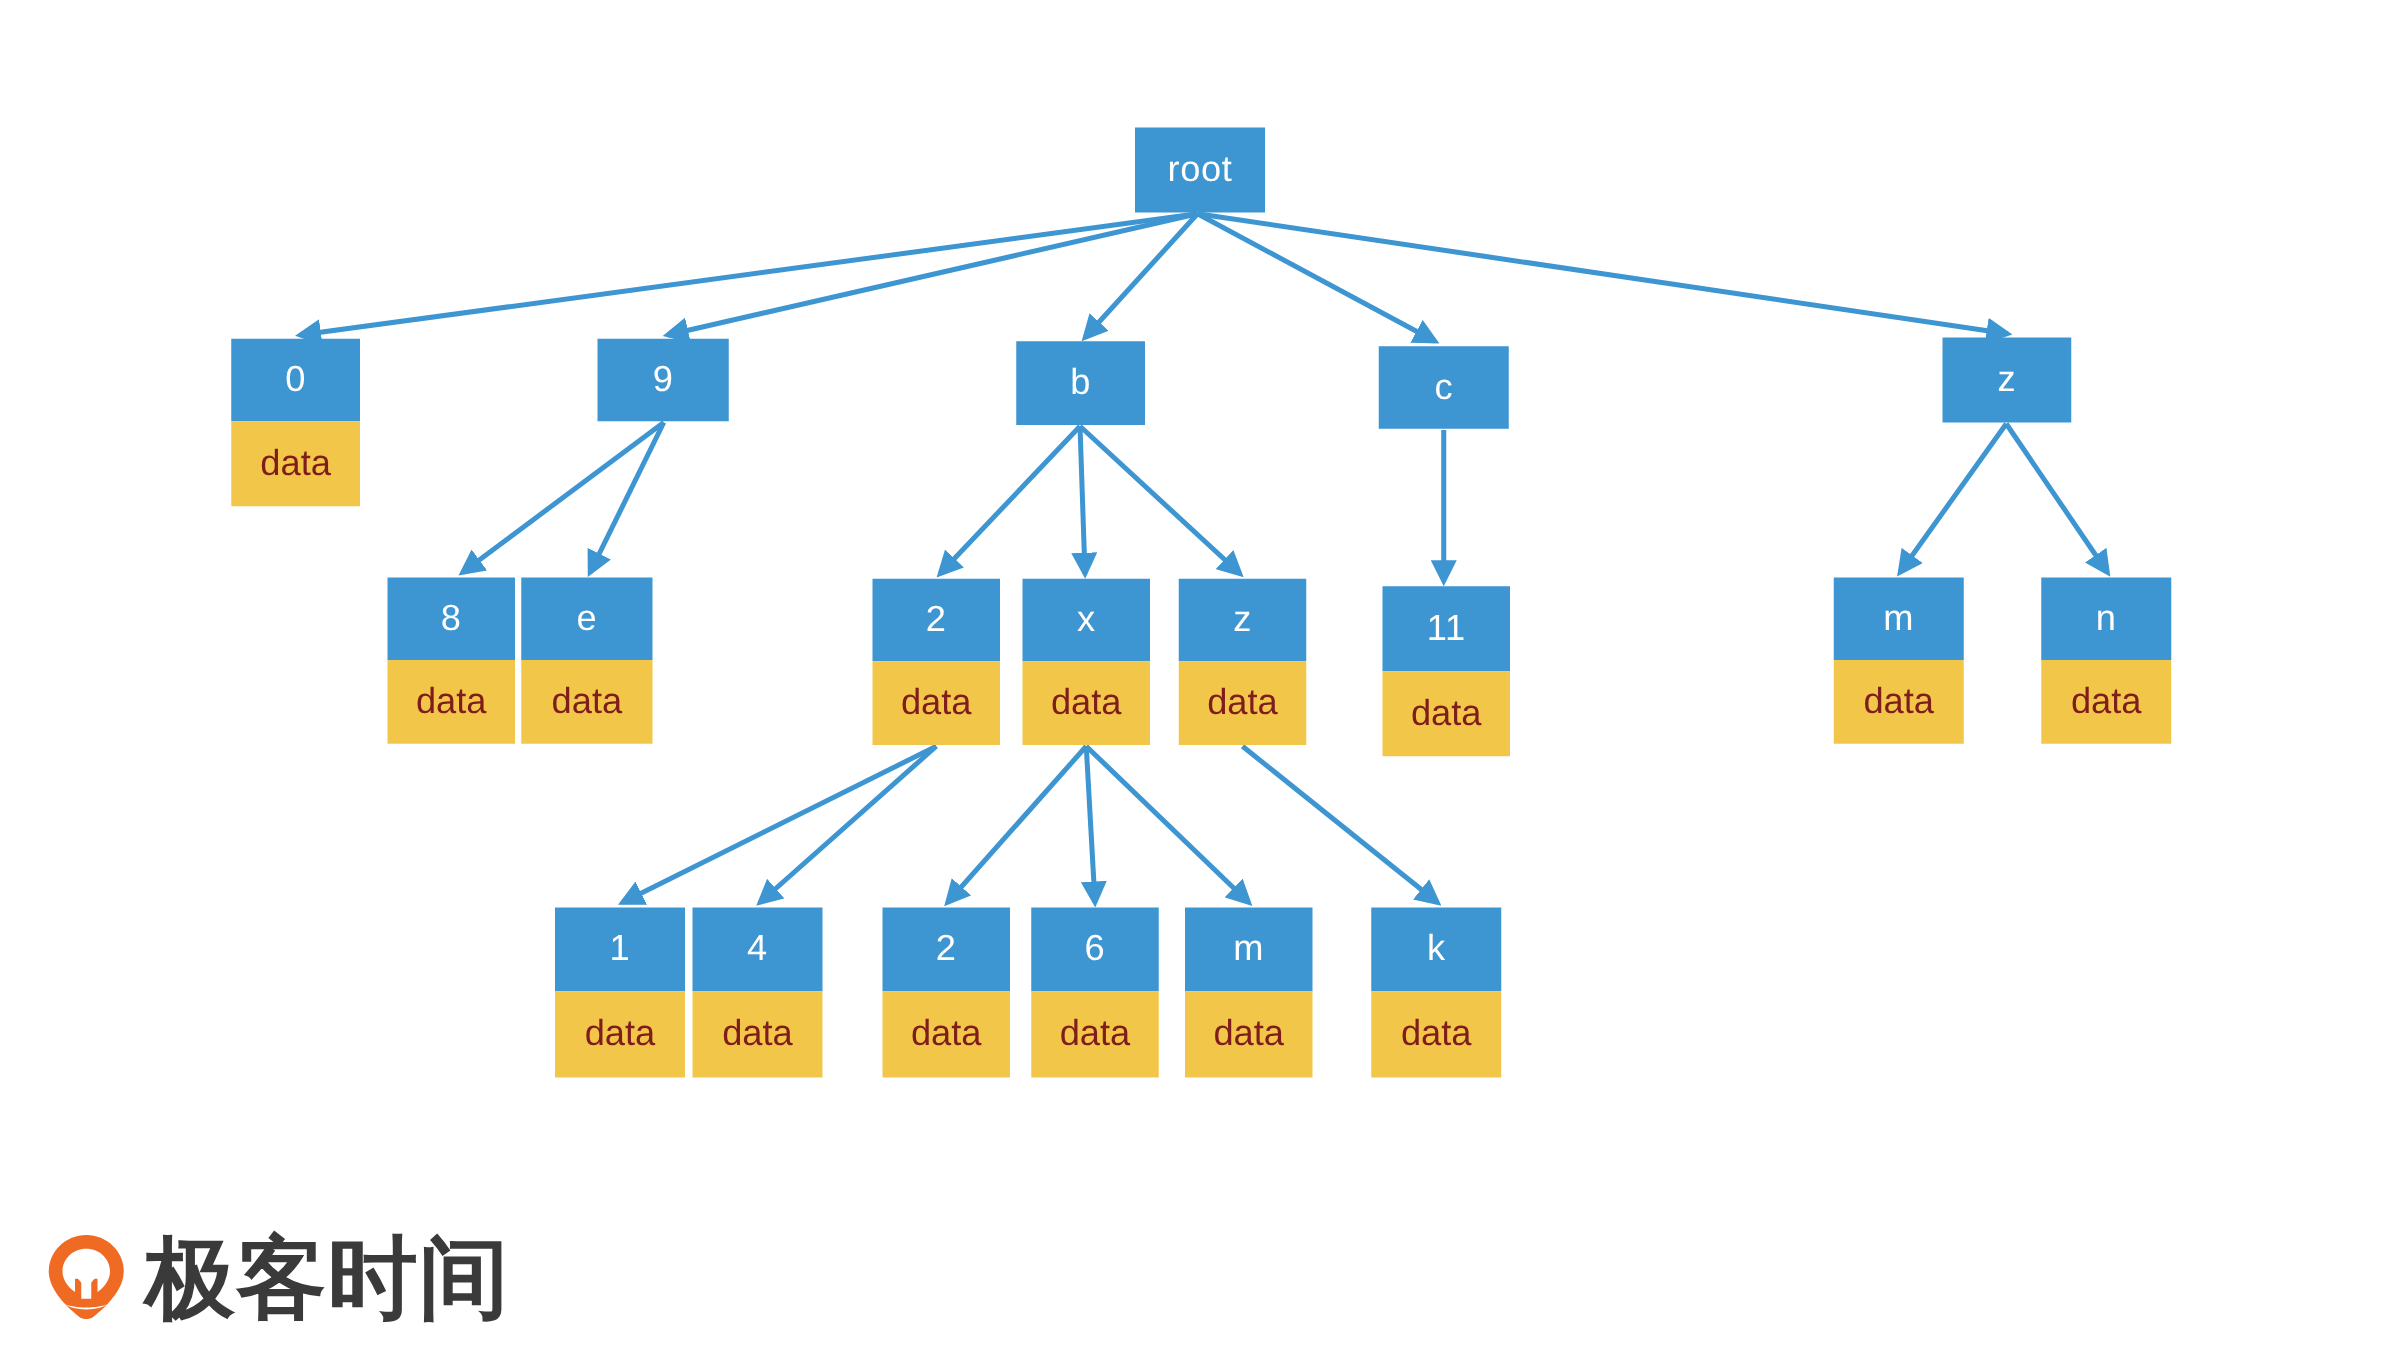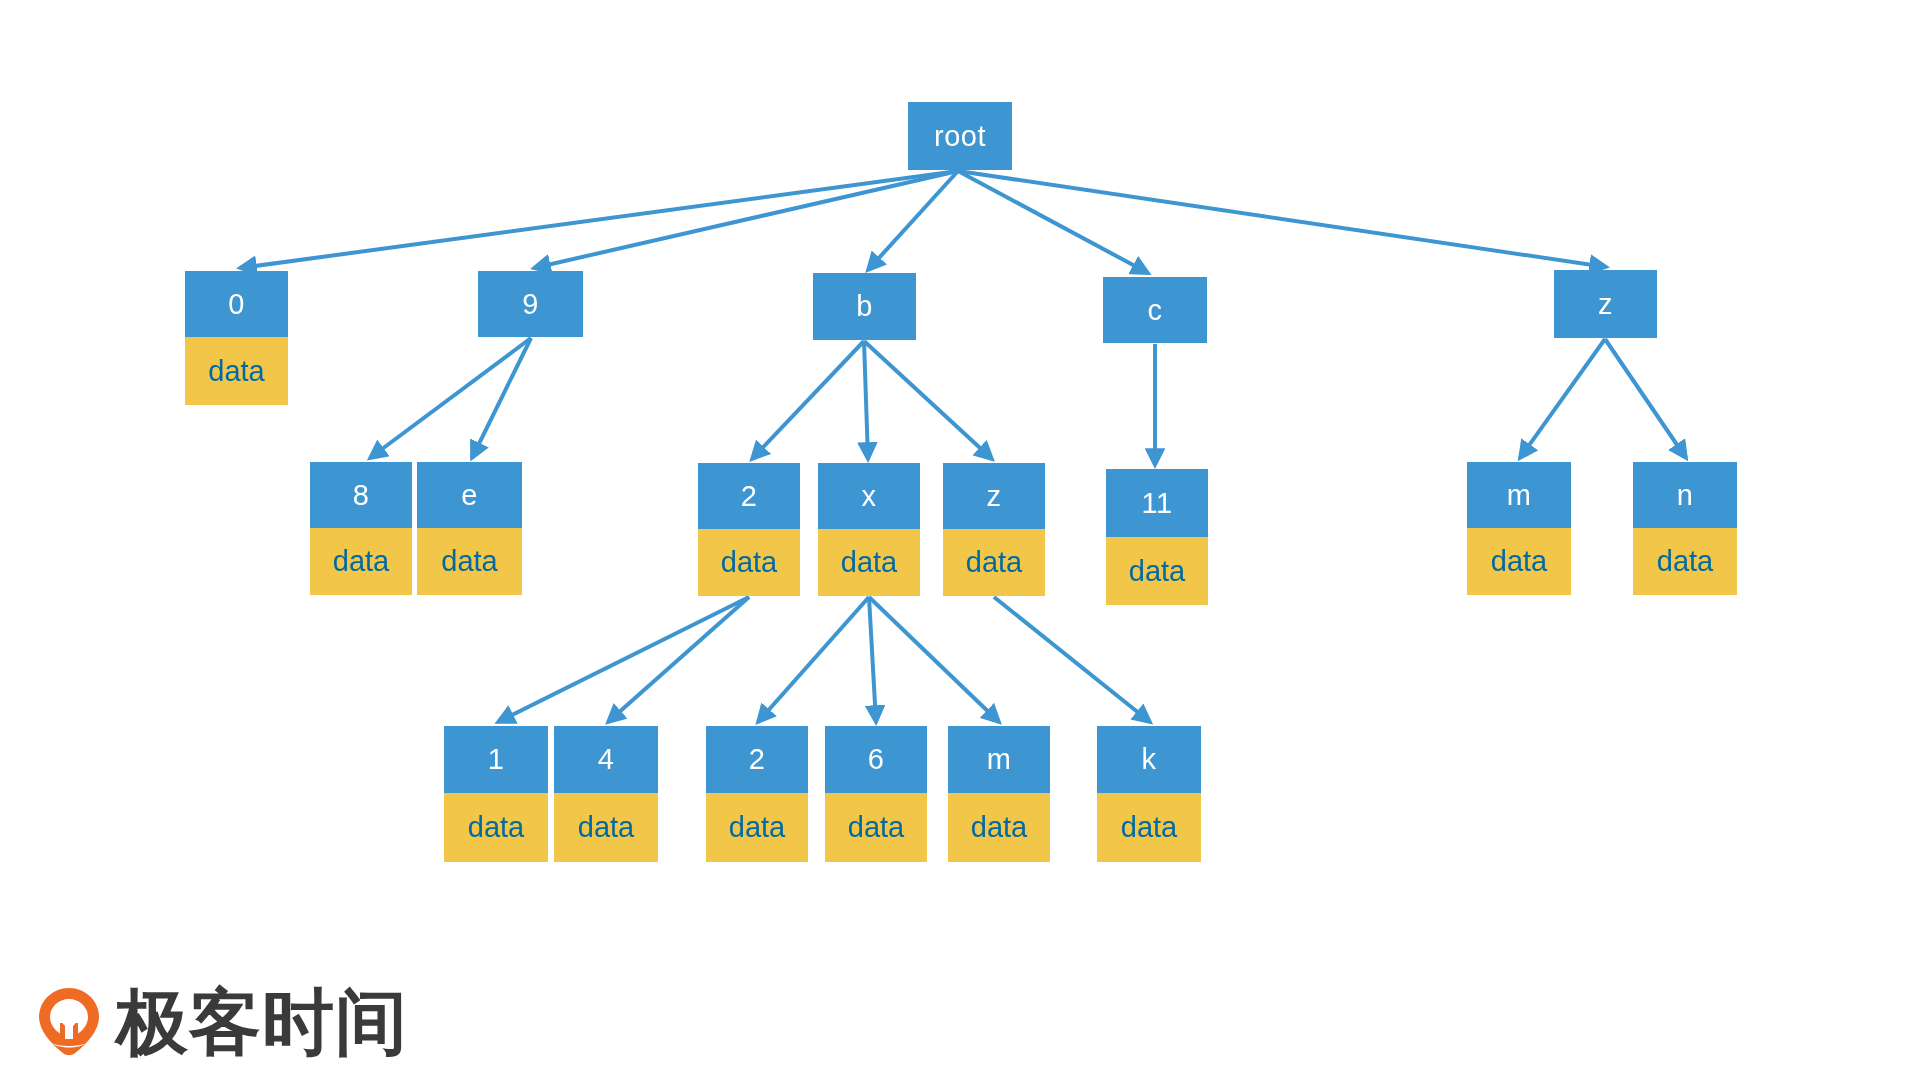--- a/index.html
+++ b/index.html
@@ -47,21 +47,21 @@
     letter-spacing: 0.5px;
     line-height: 1;
     background: #3d95d1;
   }
   .node-data {
     box-sizing: border-box;
     width: 100%;
     display: flex;
     align-items: center;
     justify-content: center;
-    color: #0369a1;
+    color: #7f1d1d;
     font-size: 29px;
     font-weight: 400;
     line-height: 1;
     background: #f2c749;
   }
   
   #logo {
     position: absolute;
     left: 38px;
     top: 986px;

